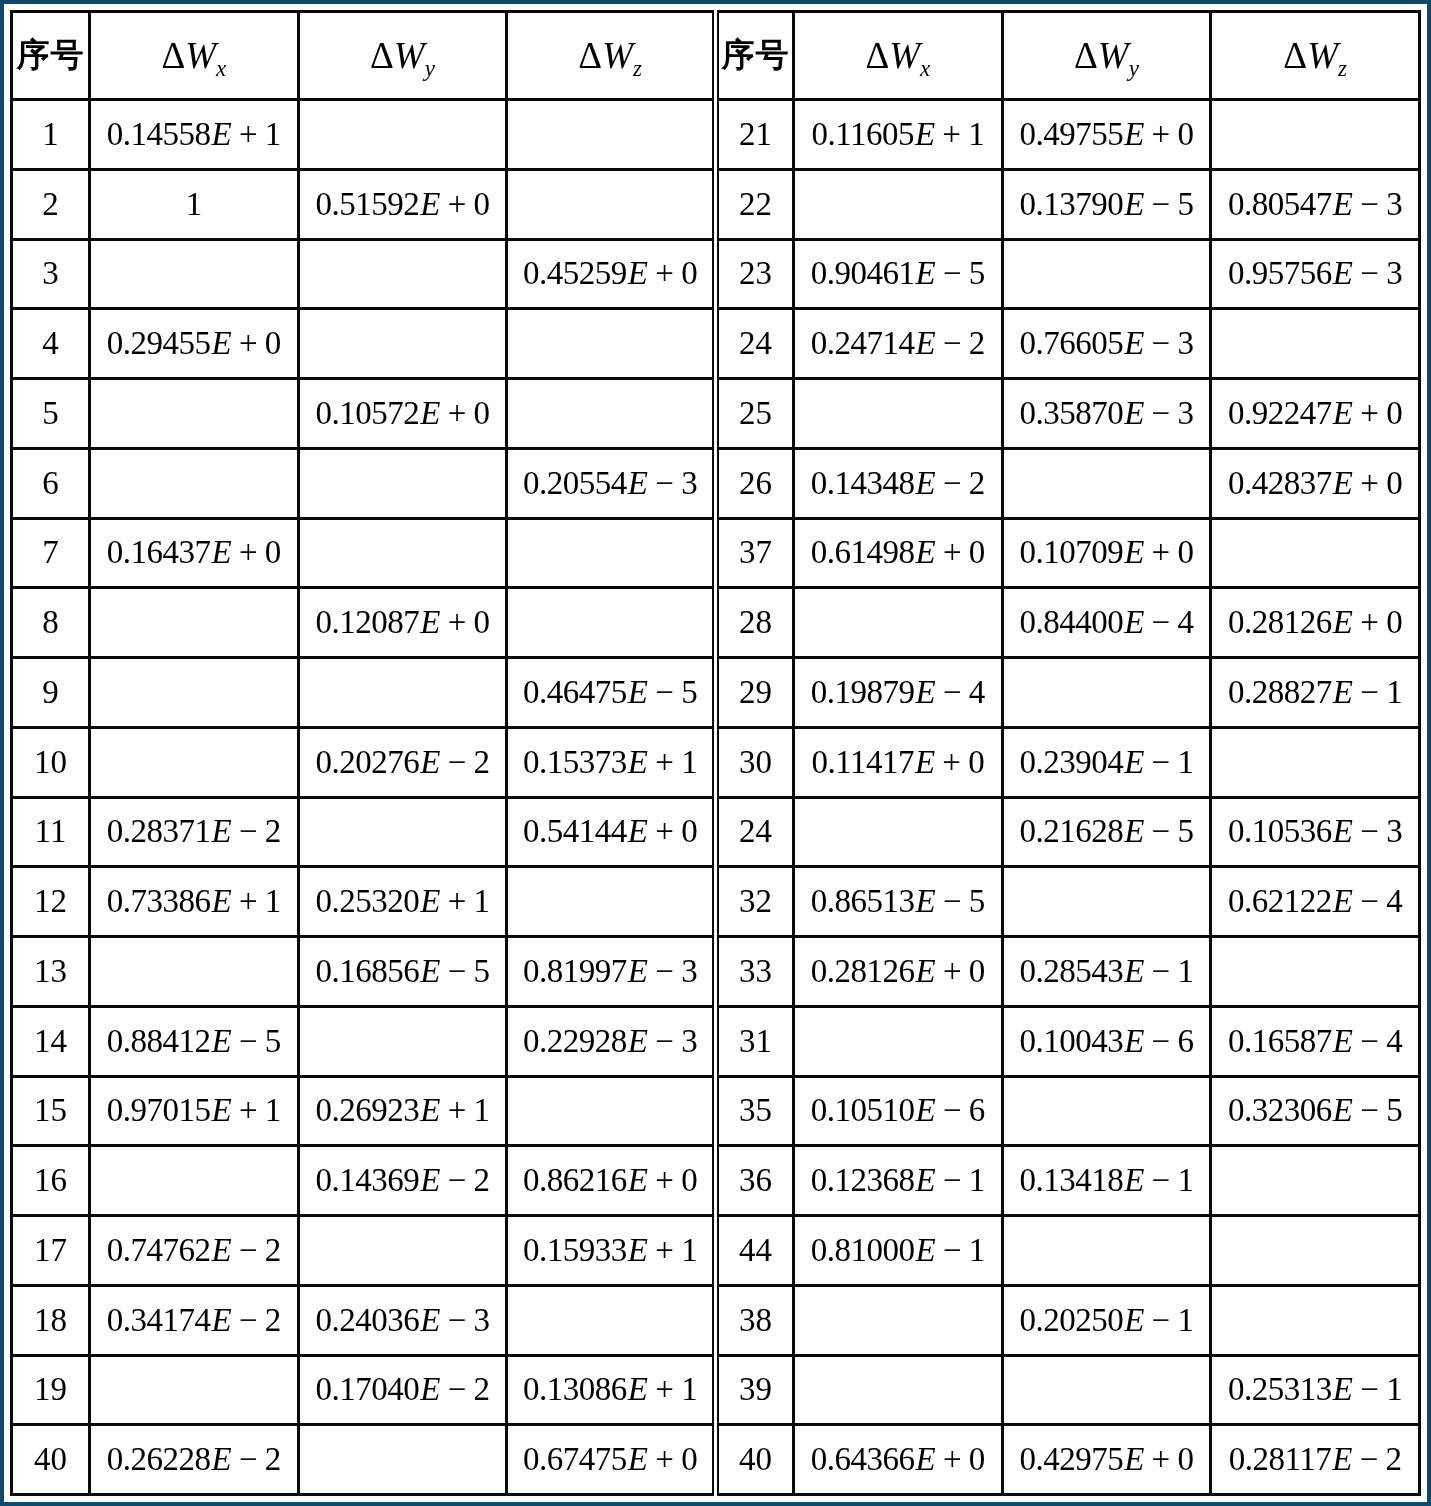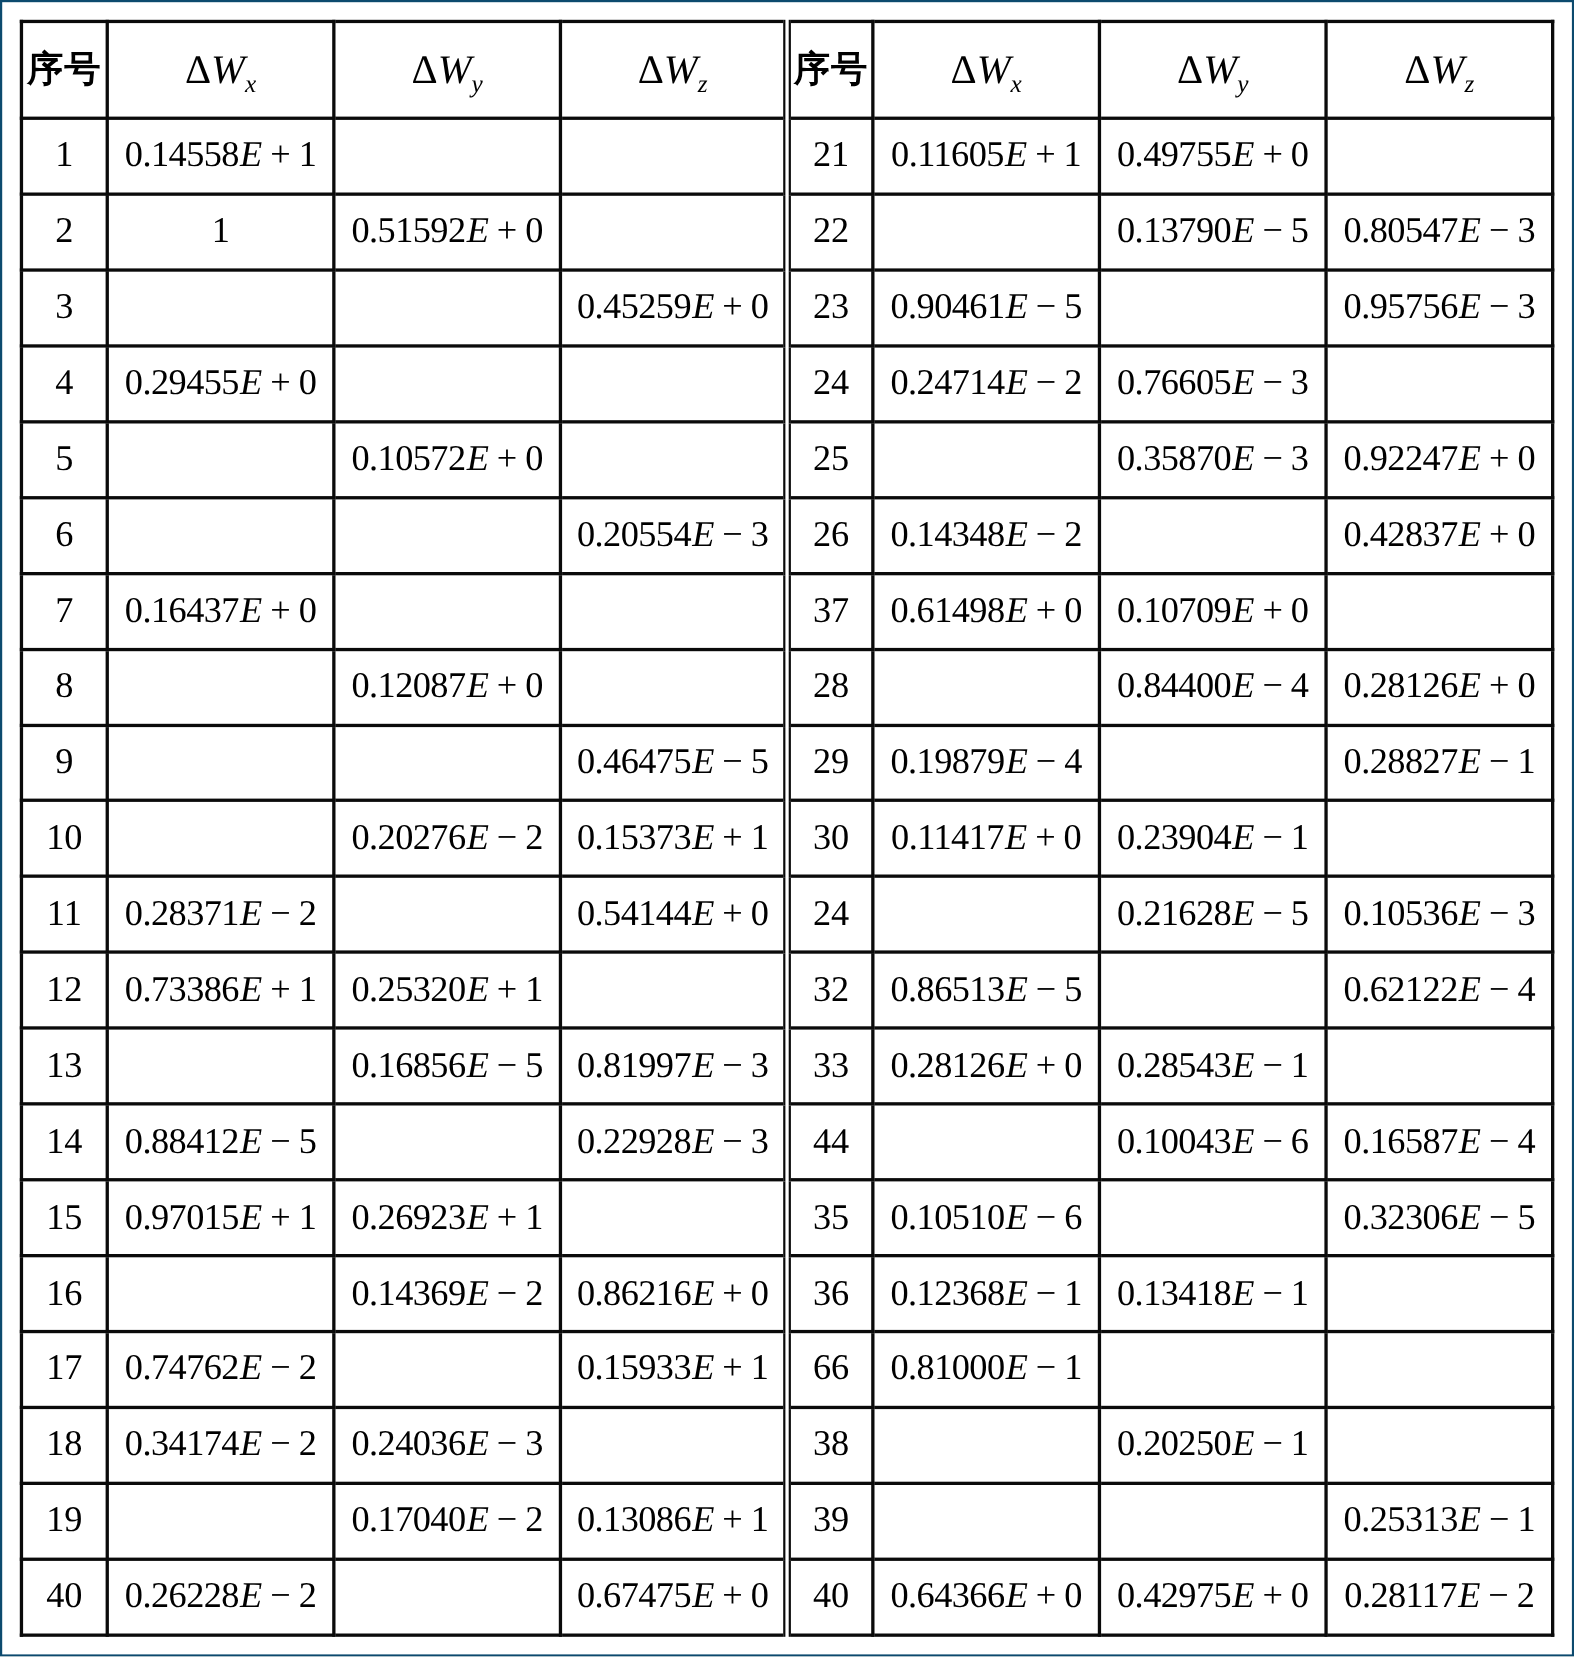--- a/index.html
+++ b/index.html
@@ -7,22 +7,22 @@
     position:relative;
     width:1431px;height:1506px;
     background:#ffffff;
     box-sizing:border-box;
     font-family:"Liberation Serif","DejaVu Serif",serif;
     color:#000;
   }
   .frame{
     position:absolute;inset:0;
     box-sizing:border-box;
-    border:2px solid #0c4a6e;
-    padding:16px;
+    border:4px solid #0c4a6e;
+    padding:6px;
   }
   table.grid{
     width:100%;height:100%;
     border-collapse:collapse;
     table-layout:fixed;
     background:#fff;
   }
   table.grid th,table.grid td{
     border:3px solid #0a0a0a;
     text-align:center;
@@ -205,21 +205,21 @@
             <td class="c-num sep">33</td>
             <td class="c-val">0.28126<i class="ee">E</i> + 0</td>
             <td class="c-val">0.28543<i class="ee">E</i> − 1</td>
             <td class="c-val"></td>
           </tr>
           <tr>
             <td class="c-num">14</td>
             <td class="c-val">0.88412<i class="ee">E</i> − 5</td>
             <td class="c-val"></td>
             <td class="c-val">0.22928<i class="ee">E</i> − 3</td>
-            <td class="c-num sep">44</td>
+            <td class="c-num sep">31</td>
             <td class="c-val"></td>
             <td class="c-val">0.10043<i class="ee">E</i> − 6</td>
             <td class="c-val">0.16587<i class="ee">E</i> − 4</td>
           </tr>
           <tr>
             <td class="c-num">15</td>
             <td class="c-val">0.97015<i class="ee">E</i> + 1</td>
             <td class="c-val">0.26923<i class="ee">E</i> + 1</td>
             <td class="c-val"></td>
             <td class="c-num sep">35</td>
@@ -235,21 +235,21 @@
             <td class="c-num sep">36</td>
             <td class="c-val">0.12368<i class="ee">E</i> − 1</td>
             <td class="c-val">0.13418<i class="ee">E</i> − 1</td>
             <td class="c-val"></td>
           </tr>
           <tr>
             <td class="c-num">17</td>
             <td class="c-val">0.74762<i class="ee">E</i> − 2</td>
             <td class="c-val"></td>
             <td class="c-val">0.15933<i class="ee">E</i> + 1</td>
-            <td class="c-num sep">66</td>
+            <td class="c-num sep">44</td>
             <td class="c-val">0.81000<i class="ee">E</i> − 1</td>
             <td class="c-val"></td>
             <td class="c-val"></td>
           </tr>
           <tr>
             <td class="c-num">18</td>
             <td class="c-val">0.34174<i class="ee">E</i> − 2</td>
             <td class="c-val">0.24036<i class="ee">E</i> − 3</td>
             <td class="c-val"></td>
             <td class="c-num sep">38</td>

